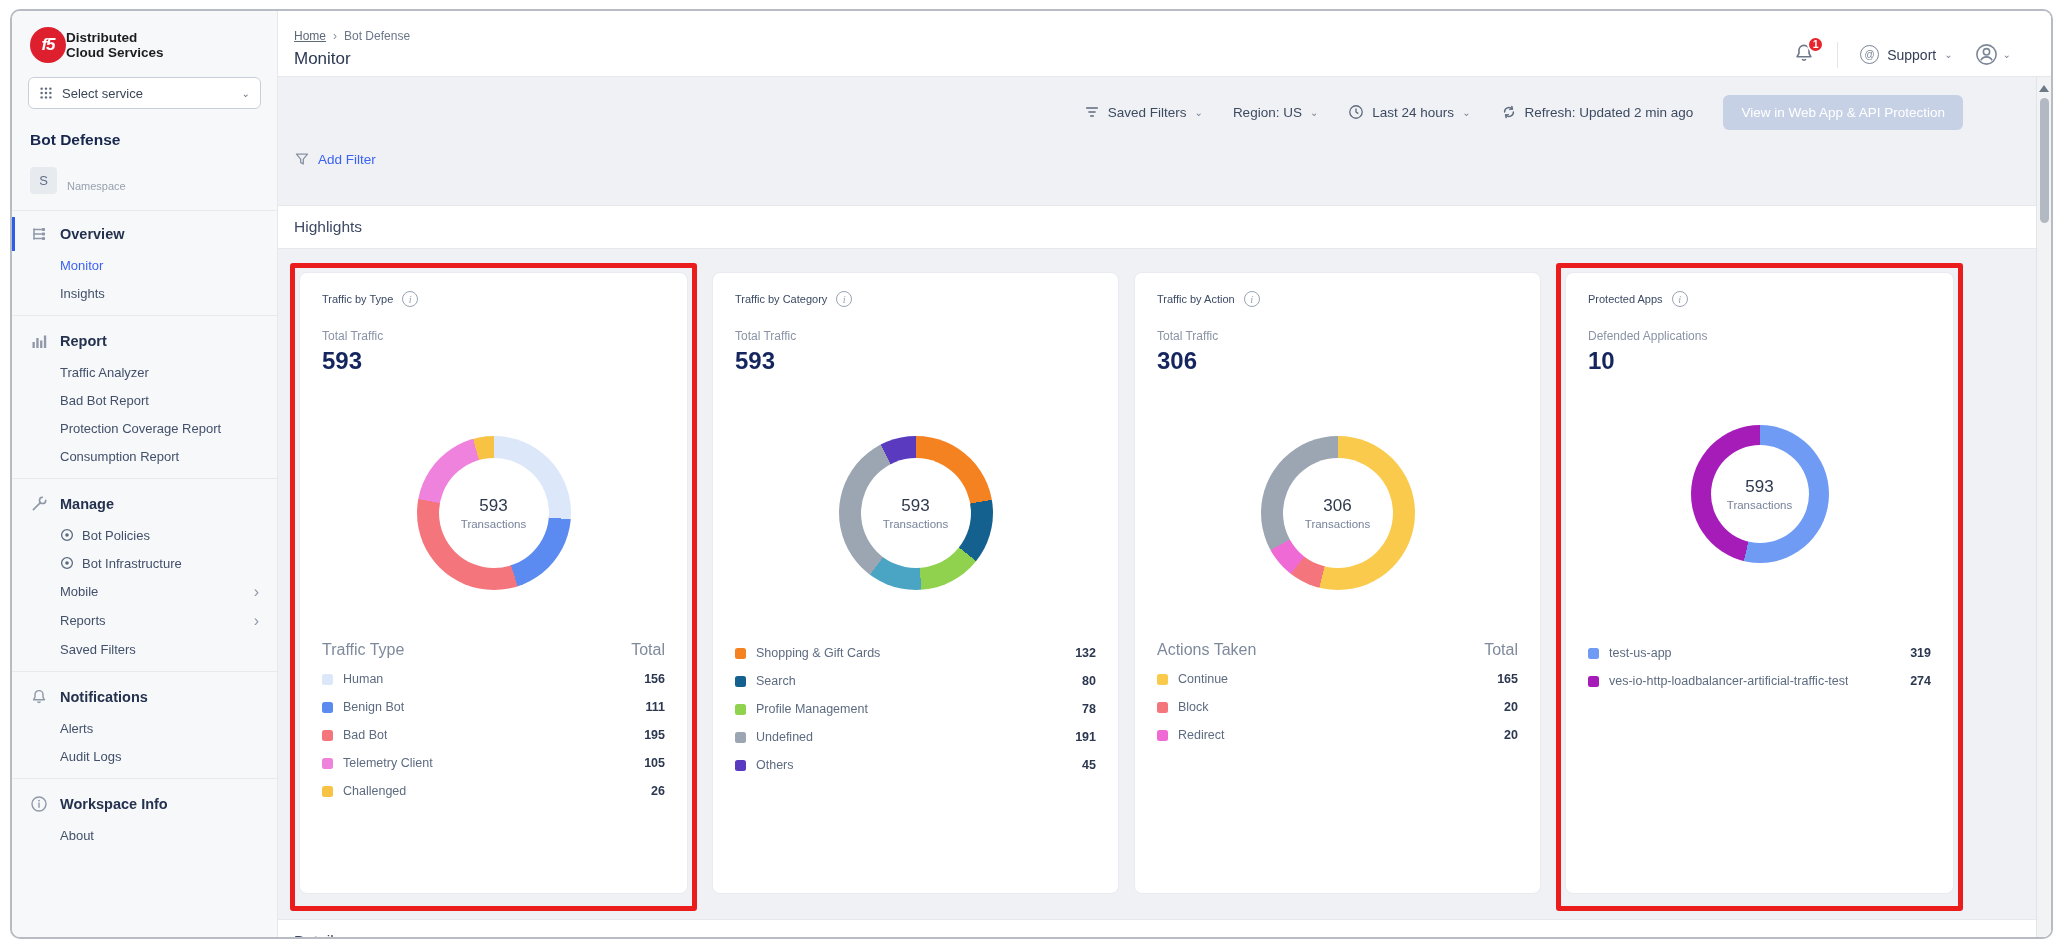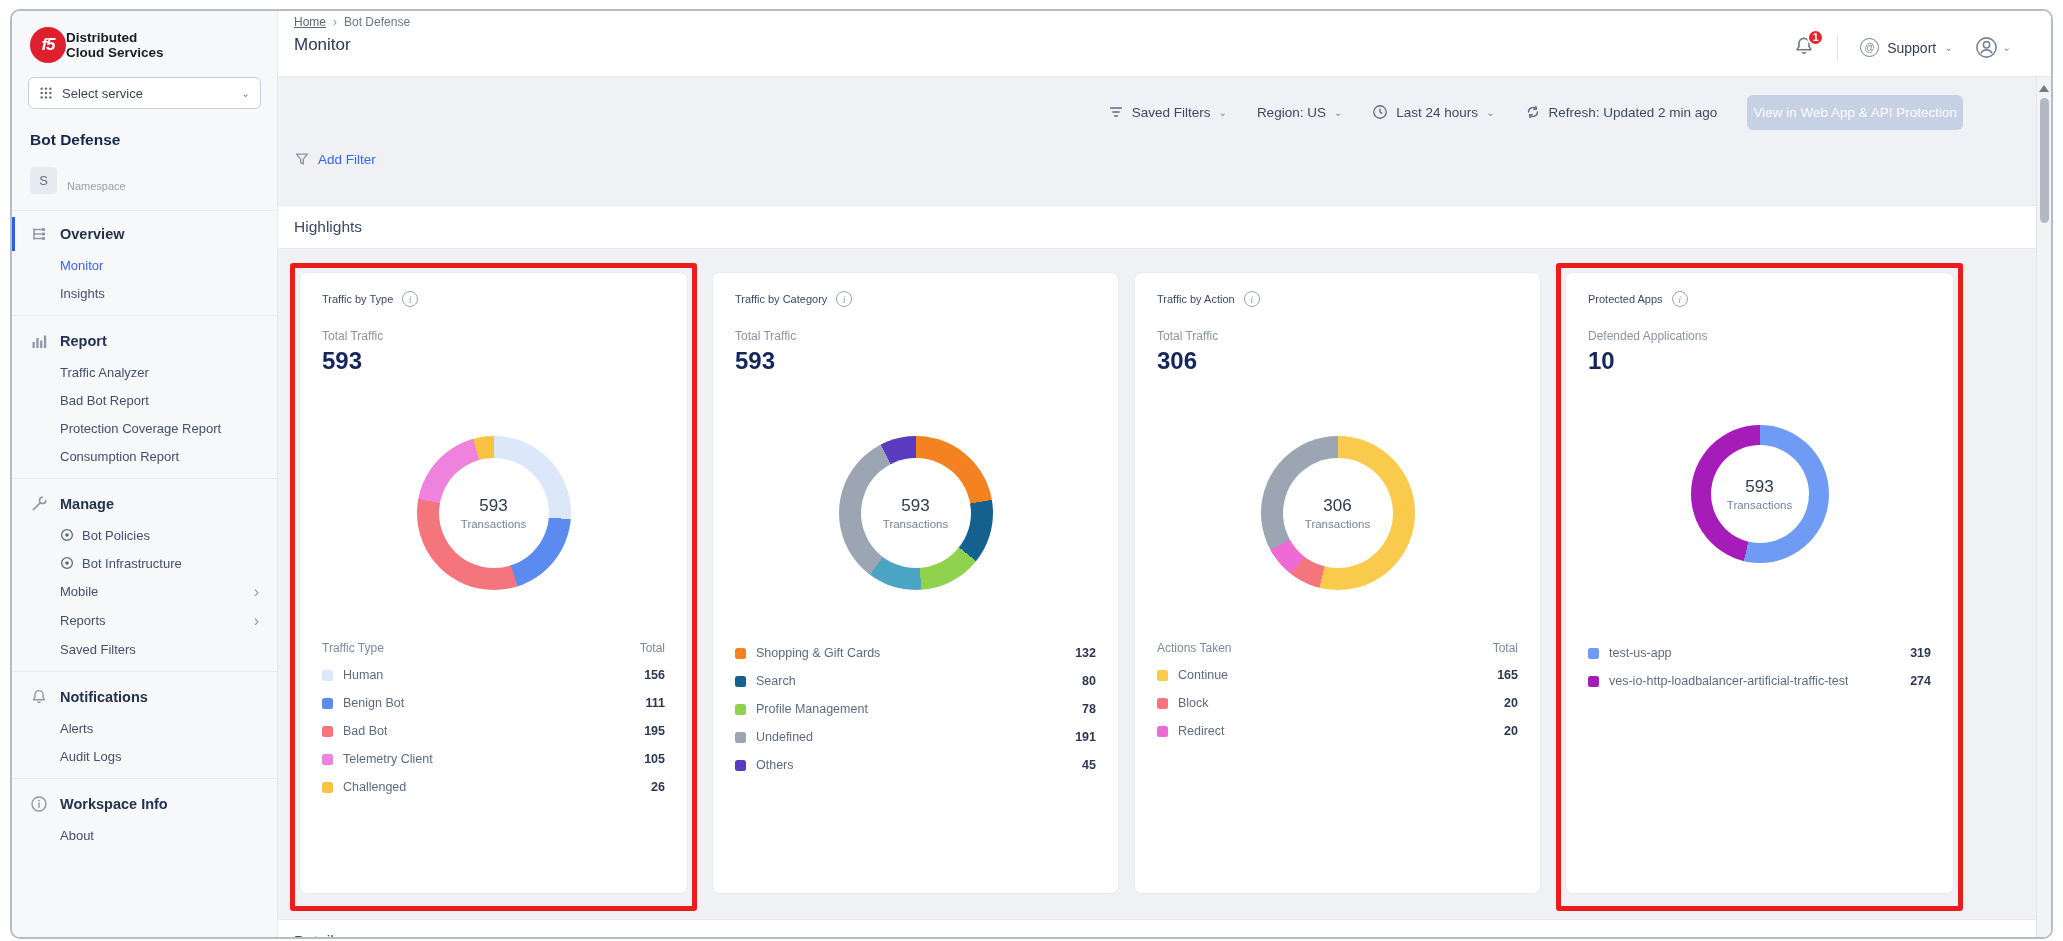--- a/index.html
+++ b/index.html
@@ -30,21 +30,21 @@
   .nav-head .sec-label{ font-size:14.5px; font-weight:bold; color:#24324f; }
   .nav-item{ display:flex; align-items:center; gap:8px; padding:6.5px 18px 6.5px 48px; font-size:13px; color:#42506b; cursor:pointer; }
   .nav-item .eye{ width:14px; height:14px; color:#5c6a80; display:inline-flex; }
   .nav-item .eye svg{ width:14px; height:14px; }
   .nav-item.item-active{ color:#3b63f3; }
   .nav-item .chev{ margin-left:auto; color:#8f99a8; font-size:16px; line-height:1; }
 
   
   .main{ flex:1; position:relative; display:flex; flex-direction:column; background:#eff1f4; min-width:0; }
   .main-header{ background:#fff; height:66px; border-bottom:1px solid #e4e7eb; display:flex; justify-content:space-between;
-                padding:4px 40px 0 16px; flex:0 0 66px;}
+                padding:18px 40px 0 16px; flex:0 0 66px;}
   .crumb{ font-size:12px; color:#5d6878; }
   .crumb .home{ text-decoration:underline; cursor:pointer; }
   .crumb .sep{ margin:0 7px; color:#8a94a4; }
   .crumb .cur{ color:#6b7687; }
   .page-title{ font-size:17px; color:#2b3854; margin-top:6px; }
   .hdr-right{ display:flex; align-items:center; gap:22px; margin-top:4px; }
   .bell-wrap{ position:relative; cursor:pointer; color:#6d7888; }
   .bell-wrap svg{ width:22px; height:22px; }
   .badge{ position:absolute; top:-6px; right:-9px; background:#e8252d; color:#fff; font-size:10.5px; font-weight:bold;
           min-width:17px; height:17px; border-radius:9px; display:flex; align-items:center; justify-content:center; border:2px solid #fff; padding:0 2px;}
@@ -52,21 +52,21 @@
   .support{ display:flex; align-items:center; gap:8px; cursor:pointer; color:#333f55; font-size:14px; }
   .at-circle{ width:19px; height:19px; border:1.4px solid #7a8596; border-radius:50%; color:#7a8596; font-size:10px;
               display:flex; align-items:center; justify-content:center; }
   .chev-sm{ color:#7a8596; font-size:10px; }
   .avatar-wrap{ display:flex; align-items:center; gap:5px; cursor:pointer; color:#7a8596; }
   .avatar-wrap svg{ width:23px; height:23px; }
 
   .toolbar{ display:flex; align-items:center; justify-content:flex-end; gap:30px; padding:16px 88px 0 16px; height:54px; flex:0 0 auto;}
   .tb-item{ display:flex; align-items:center; gap:8px; font-size:13.5px; color:#3d4a61; cursor:pointer; white-space:nowrap; }
   .tb-item svg{ width:16px; height:16px; color:#5d6a7d; }
-  .view-btn{ background:#c7d1e6; color:#fff; border:none; border-radius:6px; font-size:13.5px; padding:10px 6px;
+  .view-btn{ background:#c7d1e6; color:#fff; border:none; border-radius:6px; font-size:13.5px; padding:10px 18px;
              font-family:inherit; cursor:default; white-space:nowrap; }
 
   .add-filter-row{ padding:20px 0 0 16px; height:44px; flex:0 0 auto;}
   .add-filter{ display:inline-flex; align-items:center; gap:8px; font-size:13.5px; color:#3b63f3; cursor:pointer; font-weight:500;}
   .add-filter svg{ width:16px; height:16px; color:#8a94a4; }
 
   .band{ background:#fff; border-top:1px solid #e6e8ec; border-bottom:1px solid #e6e8ec; padding:12px 16px;
          font-size:15.5px; color:#3d4961; flex:0 0 auto;}
   .band.highlights{ margin-top:30px; }
   .band.details{ margin-top:8px; border-bottom:none; flex:1 0 auto; }
@@ -89,21 +89,21 @@
   .donut-area{ height:248px; margin-top:14px; display:flex; align-items:center; justify-content:center; }
   .card-compact .donut-area{ height:210px; margin-bottom:38px; }
   .donut{ position:relative; width:154px; height:154px; border-radius:50%; }
   .card-compact .donut{ width:138px; height:138px; }
   .hole{ position:absolute; inset:22px; background:#fff; border-radius:50%; display:flex; flex-direction:column;
          align-items:center; justify-content:center; }
   .card-compact .hole{ inset:20px; }
   .hole .num{ font-size:17px; color:#2e3a4e; }
   .hole .cap{ font-size:11.5px; color:#77839a; margin-top:2px; }
   .legend{ margin-top:2px; }
-  .legend-head{ display:flex; justify-content:space-between; font-size:12px; color:#7e8a9c; padding:2px 0 6px 0; }
+  .legend-head{ display:flex; justify-content:space-between; font-size:16px; color:#7e8a9c; padding:2px 0 6px 0; }
   .legend-item{ display:flex; align-items:center; height:28px; cursor:pointer; }
   .chip{ width:11px; height:11px; border-radius:2.5px; flex:0 0 11px; }
   .legend-item .lbl{ margin-left:10px; font-size:12.5px; color:#5d6b80; overflow:hidden; text-overflow:ellipsis; white-space:nowrap;}
   .legend-item .val{ margin-left:auto; font-size:12.5px; font-weight:bold; color:#2c3850; padding-left:8px;}
 
   
   .scrollbar{ position:absolute; top:66px; bottom:0; right:0; width:15px; background:#f2f3f5; border-left:1px solid #e2e4e8; }
   .sb-arrow{ width:0; height:0; border-left:5px solid transparent; border-right:5px solid transparent;
              border-bottom:7px solid #6f7a89; margin:8px auto 6px auto; cursor:pointer;}
   .sb-thumb{ width:9px; height:125px; background:#b3b9c2; border-radius:5px; margin:0 auto; cursor:pointer; }

